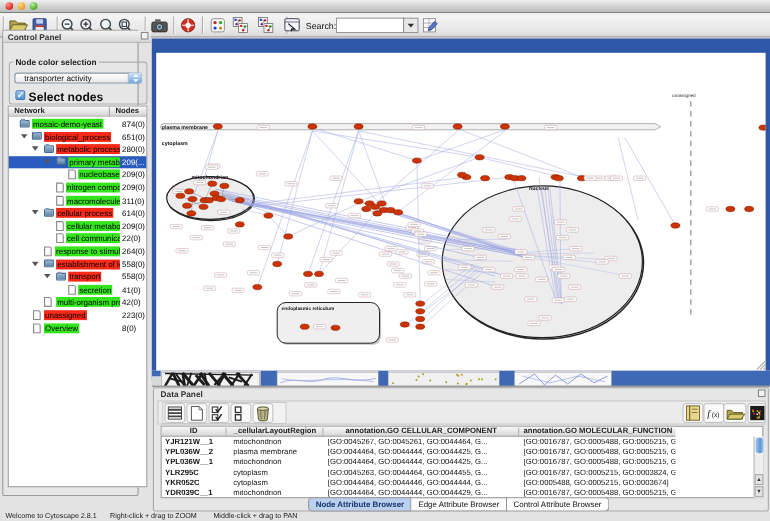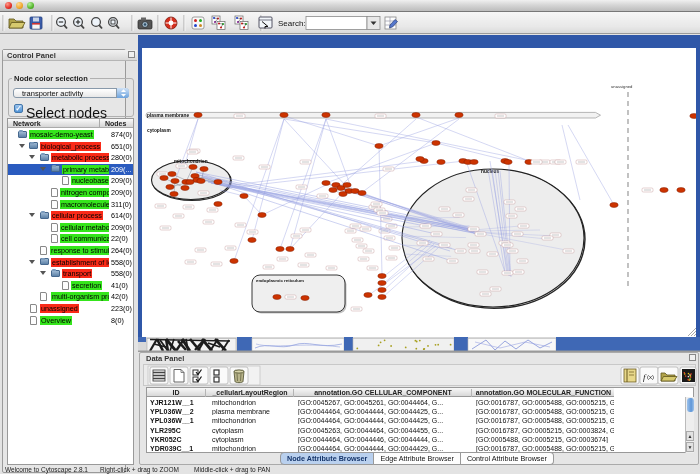--- a/index.html
+++ b/index.html
@@ -13,42 +13,42 @@
   border-bottom:1px solid #777; }
 #titlebar .tl { width:7px; height:7px; border-radius:50%; top:2px; }
 #title-text { width:682px; text-align:center; top:1px; font-size:8.5px; font-weight:bold; color:#222; }
 
 
 #toolbar { left:0; top:12px; width:700px; height:22px;
   background:linear-gradient(#f6f6f6,#e8e8e8 70%,#dadada);
   border-bottom:1px solid #9a9a9a; }
 
 
-#cpanel { left:2px; top:49px; width:124px; height:424px; background:#e6e6e6;
+#cpanel { left:2px; top:27px; width:124px; height:424px; background:#e6e6e6;
   border:1px solid #9a9a9a; border-radius:2px; }
 #cpanel-title { left:0; top:0; width:134px; height:11px; background:linear-gradient(#f2f2f2,#d8d8d8);
   border-bottom:1px solid #b5b5b5; font-size:7.5px; font-weight:bold; color:#333; padding:1px 0 0 4px; }
 
 
 .tabpill { top:10px; left:4px; width:125px; height:11px; border:1px solid #8a8a8a; border-radius:6px;
   background:#fdfdfd; overflow:hidden; display:flex; }
 .tabseg { height:100%; font-size:8px; font-weight:bold; color:#111; text-align:center; line-height:10px; }
 
 
 #gbox { left:5px; top:28px; width:126px; height:39px; border:1px solid #b0b0b0; border-radius:3px; }
 #gbox-legend { left:9px; top:24px; font-size:7.5px; font-weight:bold; color:#222; background:#e6e6e6; padding:0 2px; }
 
 #combo { left:10px; top:38px; width:116px; height:10px; border:1px solid #8899aa; border-radius:3px;
   background:linear-gradient(#ffffff,#e8e8e8); font-size:7.5px; color:#111; text-align:left; padding-left:8px; line-height:9px; }
 #combo-cap { right:-1px; top:-1px; width:13px; height:10px; border-radius:0 3px 3px 0;
   background:linear-gradient(#cfe2f7,#6da3dd); border-left:1px solid #8899aa; }
 
 #cbx { left:11px; top:54px; width:9px; height:9px; background:linear-gradient(#9cc4ee,#4f93d6); border:1px solid #4477aa; border-radius:2px;
   color:#fff; font-size:8px; font-weight:bold; line-height:8px; text-align:center; }
-#cbx-label { left:23px; top:55px; font-size:14px; color:#111; }
+#cbx-label { left:23px; top:55px; font-size:11px; color:#111;font-weight:bold; }
 
 
 #treewrap { left:4px; top:68px; width:127px; height:347px; background:#fff; border:1px solid #999; }
 #treehdr { left:0; top:0; width:125px; height:9px; background:linear-gradient(#fafafa,#d5d5d5); border-bottom:1px solid #aaa;
   font-size:7px; font-weight:bold; color:#222; }
 .trow { left:0; width:125px; height:11.6px; font-size:7.2px; color:#000; white-space:nowrap; }
 .tlab { position:absolute; top:1px; padding:0 1px; line-height:9px; }
 .tval { position:absolute; left:103px; top:1px; line-height:9px; }
 .tri { position:absolute; top:3px; width:0; height:0; border-left:3px solid transparent; border-right:3px solid transparent; border-top:4px solid #555; }
 .fold { position:absolute; top:1.5px; width:9px; height:7px; background:linear-gradient(#9db8d2,#5e82a8); border:0.5px solid #46688e; border-radius:1px; }

